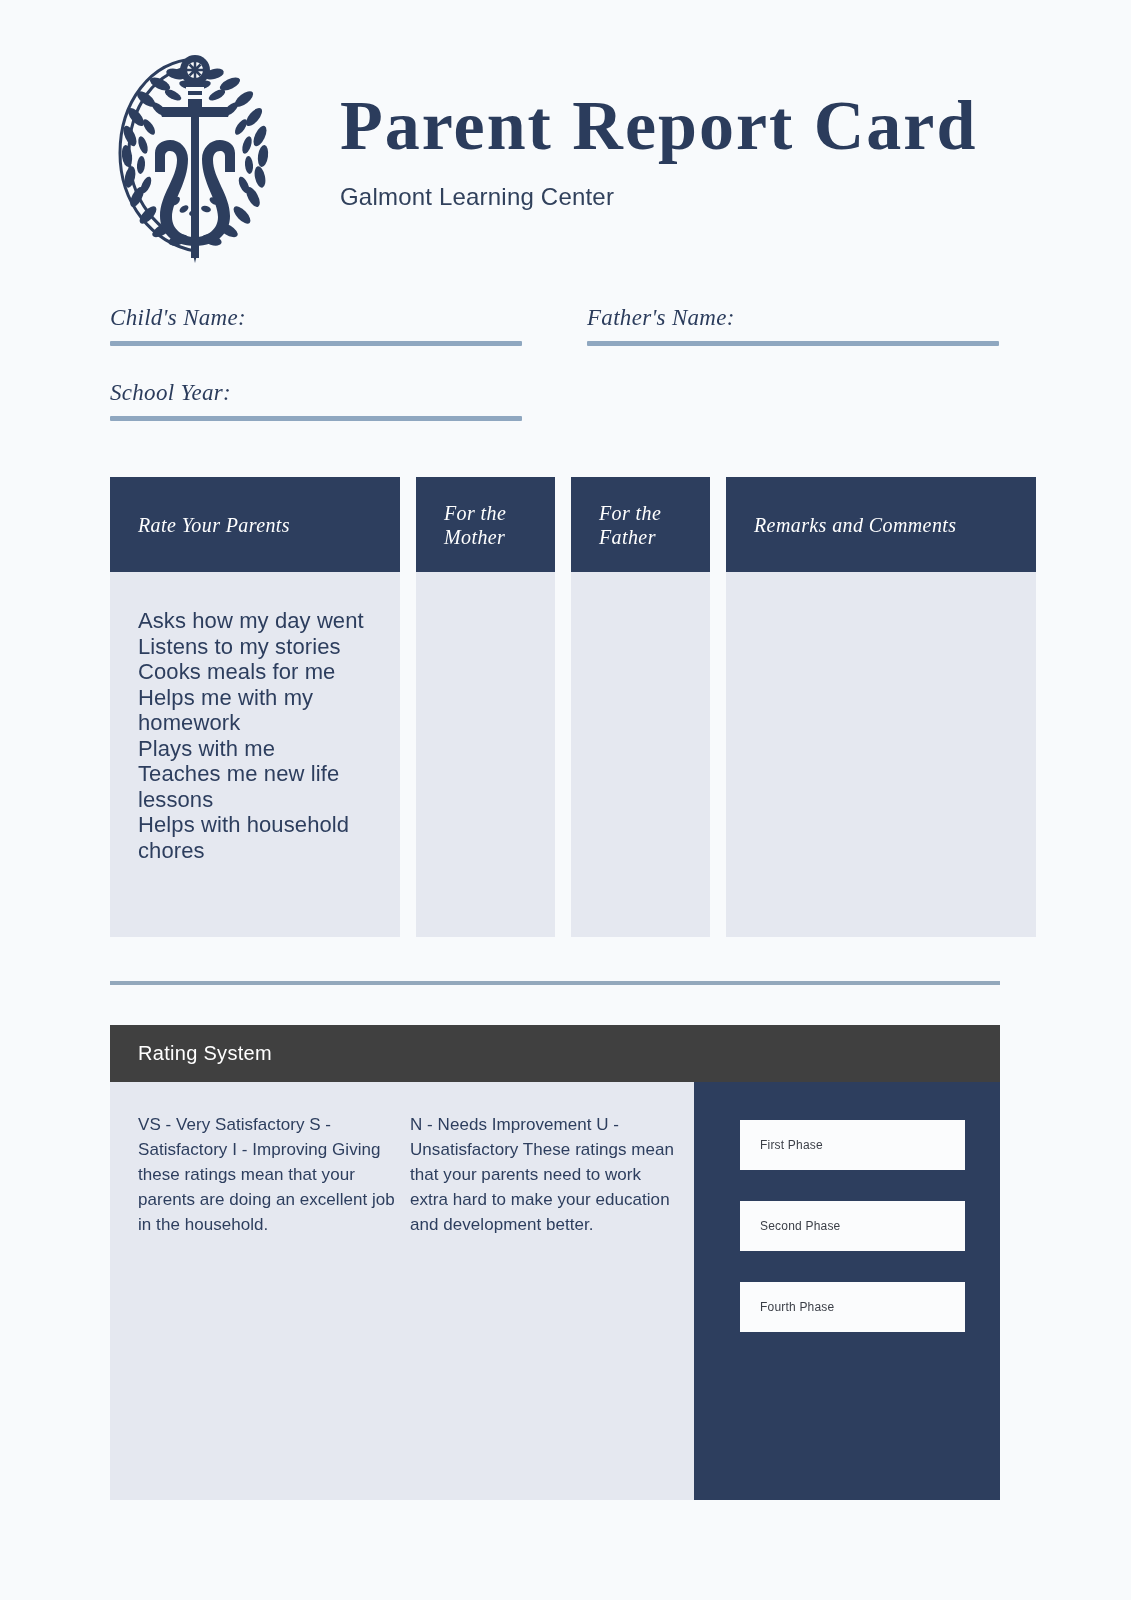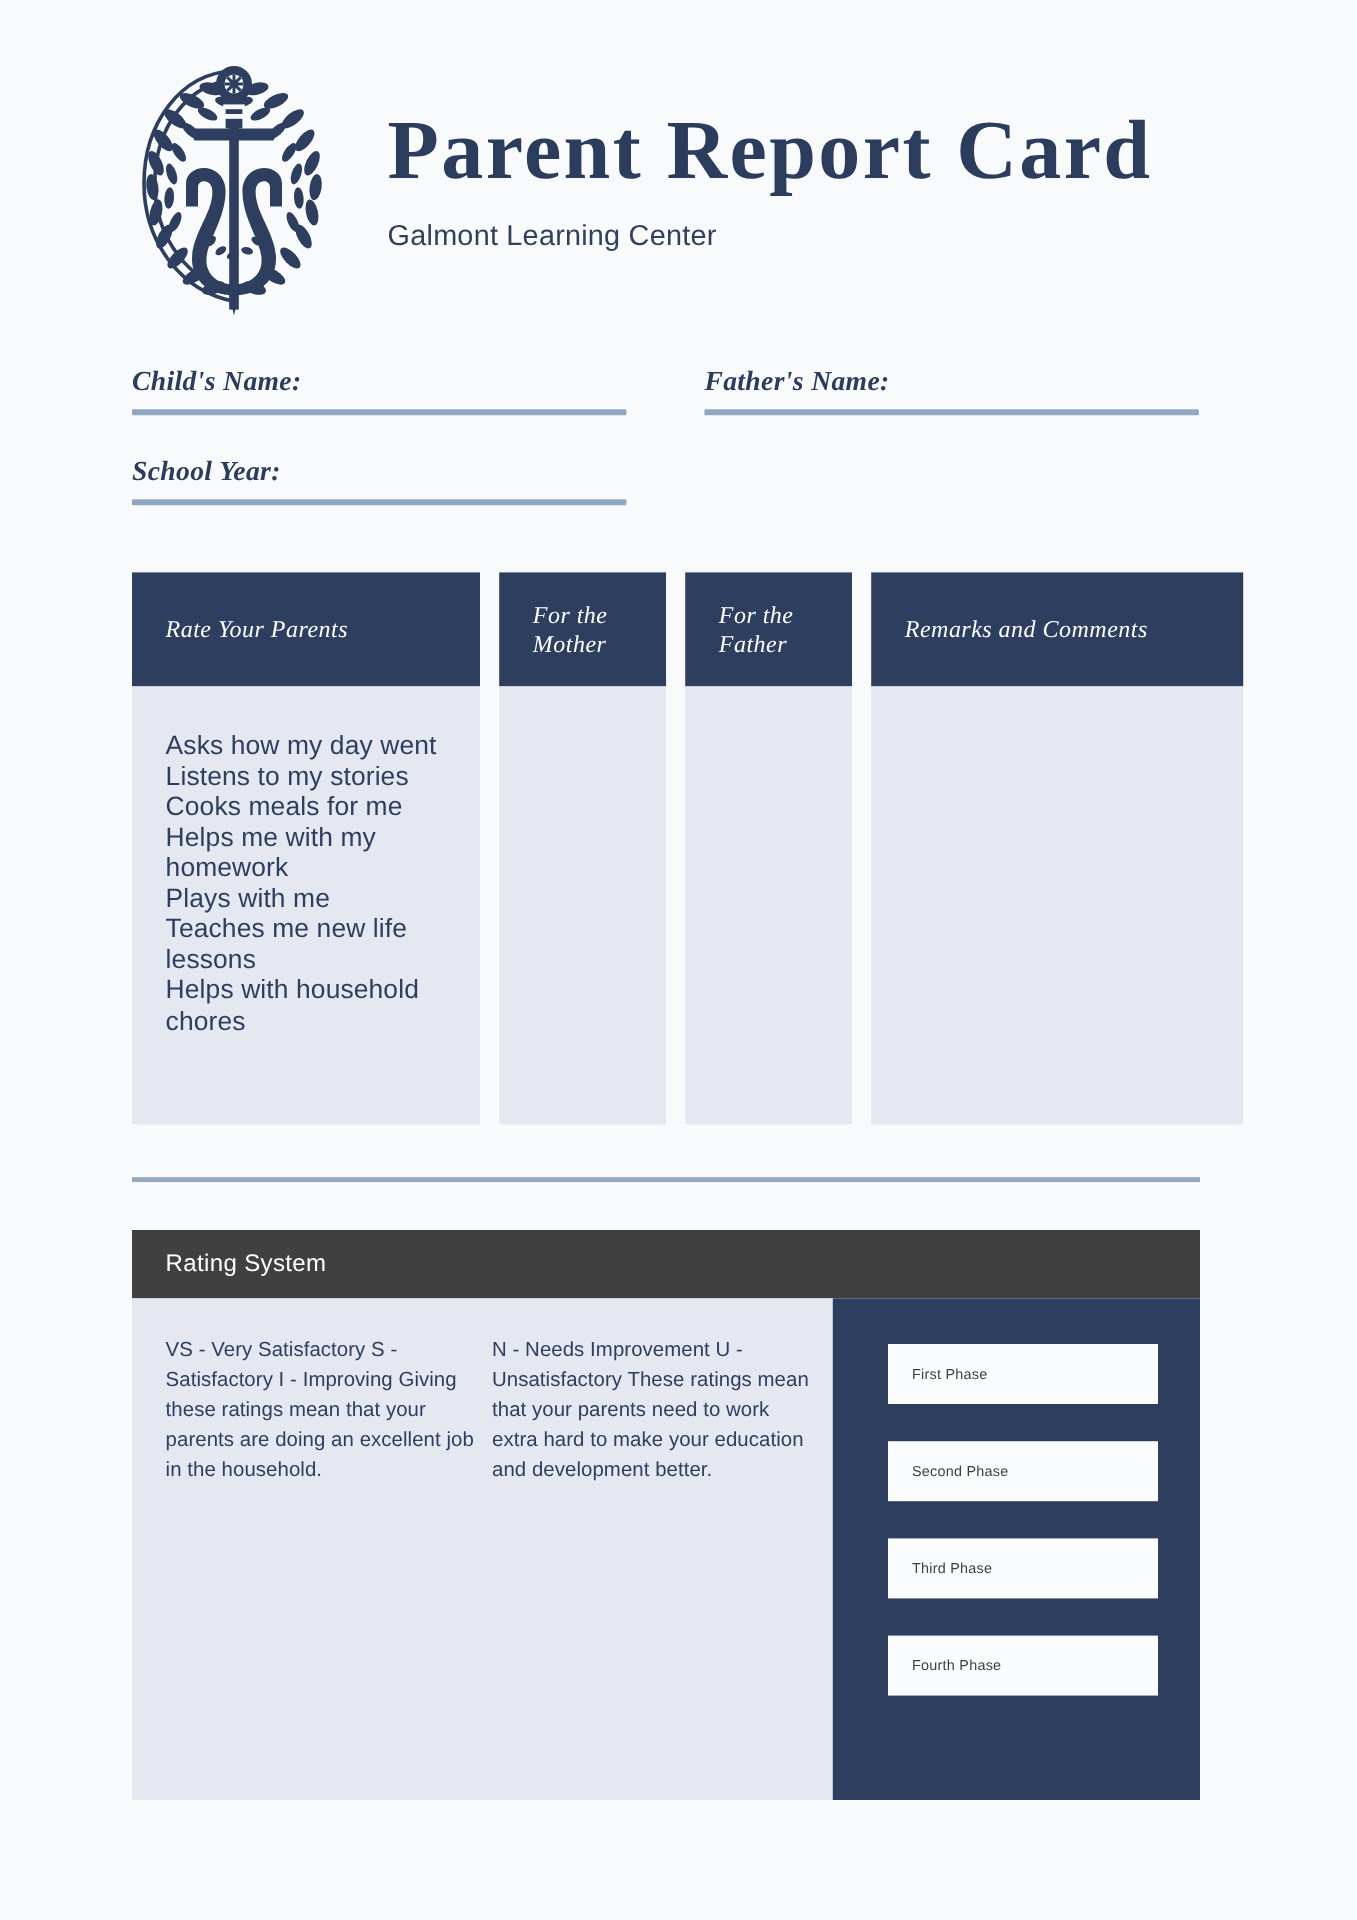--- a/index.html
+++ b/index.html
@@ -37,21 +37,21 @@
     height: 235px;
     display: flex;
     align-items: center;
     justify-content: center;
     flex: none;
   }
   .logo-wrap svg {
     display: block;
   }
   .header-text {
-    margin-left: 38px;
+    margin-left: 55px;
     padding-bottom: 6px;
   }
   .title {
     font-family: "Liberation Serif", "DejaVu Serif", serif;
     font-weight: bold;
     font-size: 70px;
     line-height: 1.0;
     letter-spacing: 2.0px;
     color: #2b3c5c;
     white-space: nowrap;
@@ -80,21 +80,20 @@
   }
   .field {
     width: 412px;
   }
   .field-label {
     font-family: "Liberation Serif", "DejaVu Serif", serif;
     font-style: italic;
     font-size: 23px;
     color: #2b3c5c;
     letter-spacing: 0.3px;
-    font-weight: bold;
   }
   .field-line {
     margin-top: 10px;
     height: 5px;
     background: #8fa7c0;
     border-radius: 1px;
   }
 
   
   .rate-table {
@@ -409,22 +408,19 @@
         </div>
       </div>
       <div class="rs-right">
         <div class="phase-btn">
           <span>First Phase</span>
         </div>
         <div class="phase-btn">
           <span>Second Phase</span>
         </div>
         <div class="phase-btn">
-          <span>Third Phase</span>
-        </div>
-        <div class="phase-btn">
           <span>Fourth Phase</span>
         </div>
       </div>
     </div>
   </div>
 
 </div>
 
 </body></html>

